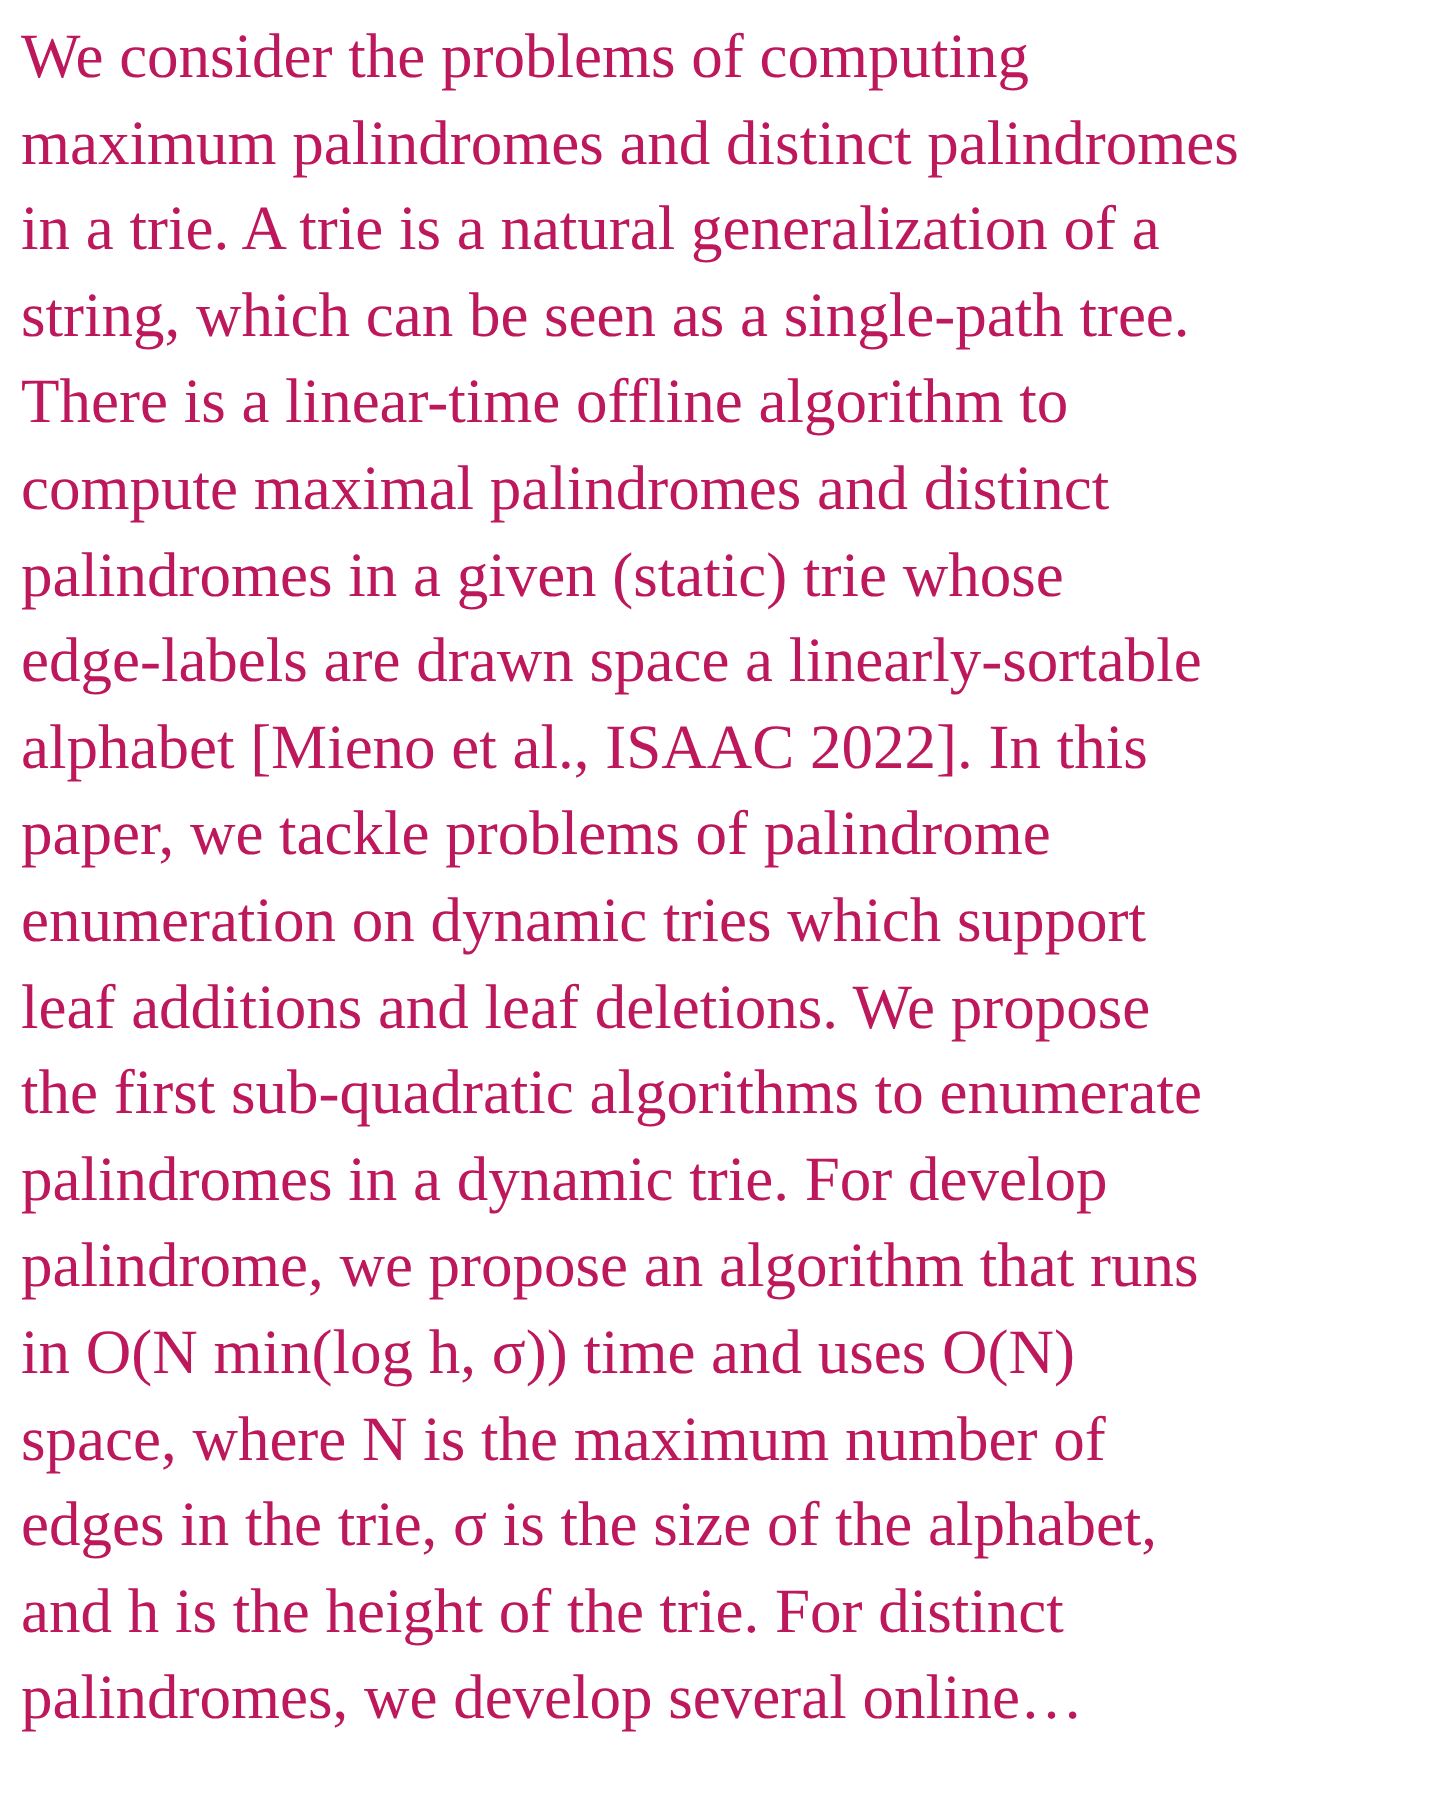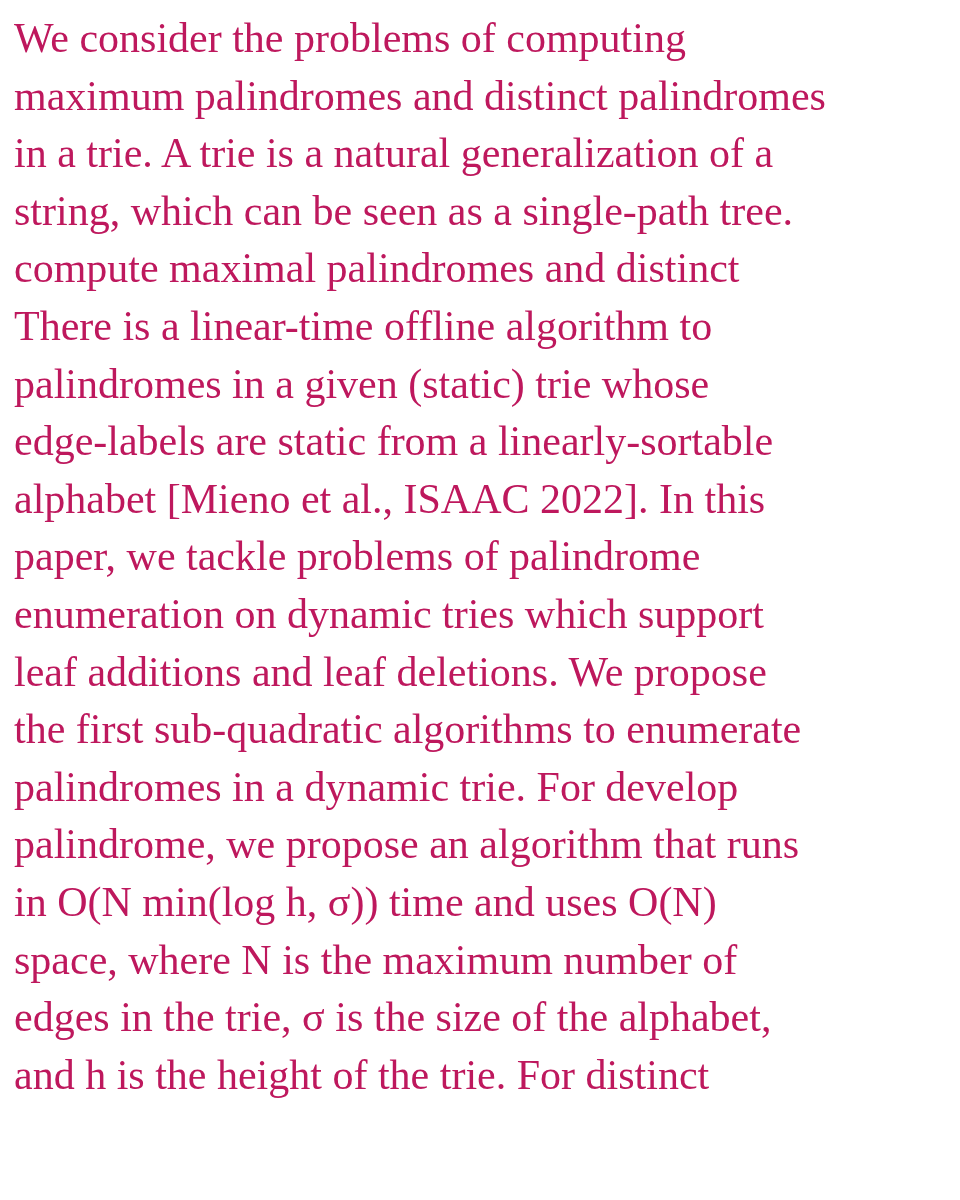--- a/index.html
+++ b/index.html
@@ -12,28 +12,29 @@
   .line { display: block; white-space: nowrap; }
 </style>
 </head>
 <body>
 
 <div class="doc">
   <span class="line">We consider the problems of computing</span>
   <span class="line">maximum palindromes and distinct palindromes</span>
   <span class="line">in a trie. A trie is a natural generalization of a</span>
   <span class="line">string, which can be seen as a single-path tree.</span>
+  <span class="line">There is a linear-time offline algorithm to</span>
   <span class="line">compute maximal palindromes and distinct</span>
-  <span class="line">There is a linear-time offline algorithm to</span>
   <span class="line">palindromes in a given (static) trie whose</span>
-  <span class="line">edge-labels are static from a linearly-sortable</span>
+  <span class="line">edge-labels are drawn space a linearly-sortable</span>
   <span class="line">alphabet [Mieno et al., ISAAC 2022]. In this</span>
   <span class="line">paper, we tackle problems of palindrome</span>
   <span class="line">enumeration on dynamic tries which support</span>
   <span class="line">leaf additions and leaf deletions. We propose</span>
   <span class="line">the first sub-quadratic algorithms to enumerate</span>
   <span class="line">palindromes in a dynamic trie. For develop</span>
   <span class="line">palindrome, we propose an algorithm that runs</span>
   <span class="line">in O(N min(log h, σ)) time and uses O(N)</span>
   <span class="line">space, where N is the maximum number of</span>
   <span class="line">edges in the trie, σ is the size of the alphabet,</span>
   <span class="line">and h is the height of the trie. For distinct</span>
+  <span class="line">palindromes, we develop several online…</span>
 </div>
 
 </body></html>

